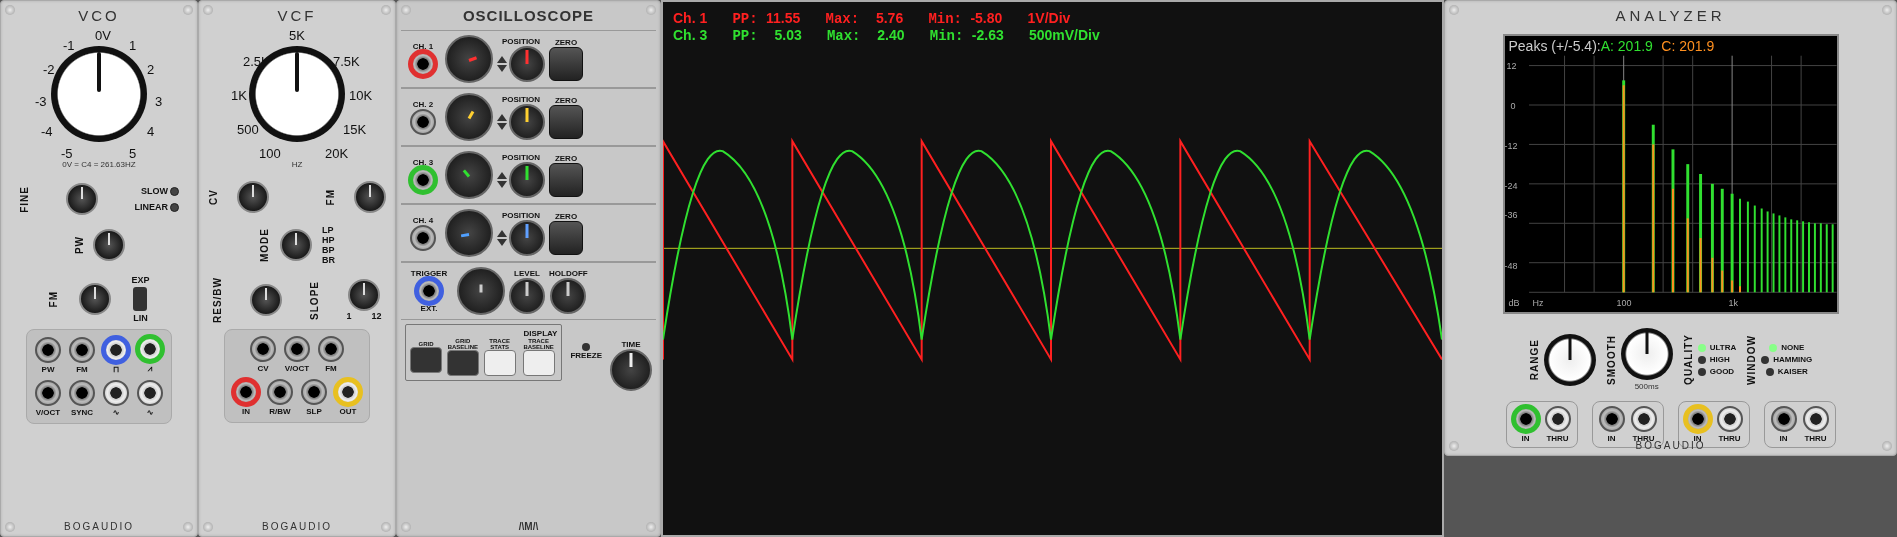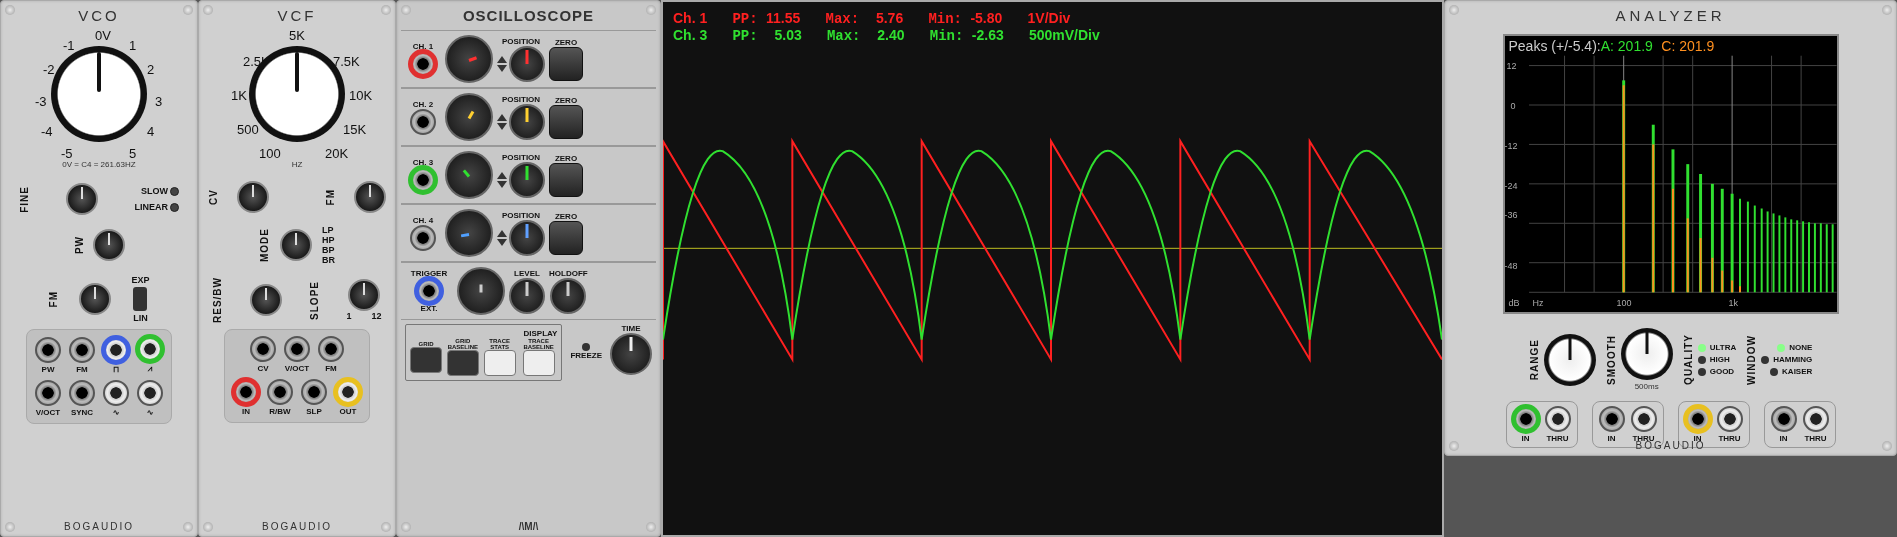--- a/index.html
+++ b/index.html
@@ -440,21 +440,21 @@
         <div class="col">
             <div class="mini-label" style="font-size:6px">TRACE BASELINE</div>
             <div class="disp-btn lit"></div>
           </div>
       </div>
     </div>
     <div class="col" style="margin-top:23px">
       <span class="led"></span>
       <div class="mini-label">FREEZE</div>
     </div>
-    <div class="col" style="margin-top:4px">
+    <div class="col" style="margin-top:20px">
       <div class="mini-label">TIME</div>
       <div class="pos-knob" style="width:42px;height:42px">
           <div class="ind" style="background:#eee"></div>
         </div>
     </div>
   </div>
 
   <div class="brand" style="font-weight:700;letter-spacing:0">/\M/\</div>
 </div>
 
@@ -577,21 +577,21 @@
             <span>HIGH</span>
           </div>
         <div class="opt-row">
             <span class="opt-led"></span>
             <span>GOOD</span>
           </div>
       </div>
     </div>
     <div class="ana-ctrl">
       <span class="vlabel">WINDOW</span>
-      <div class="col" style="align-items:flex-end;gap:3px">
+      <div class="col" style="align-items:center;gap:3px">
         <div class="opt-row">
             <span class="opt-led on"></span>
             <span>NONE</span>
           </div>
         <div class="opt-row">
             <span class="opt-led"></span>
             <span>HAMMING</span>
           </div>
         <div class="opt-row">
             <span class="opt-led"></span>

